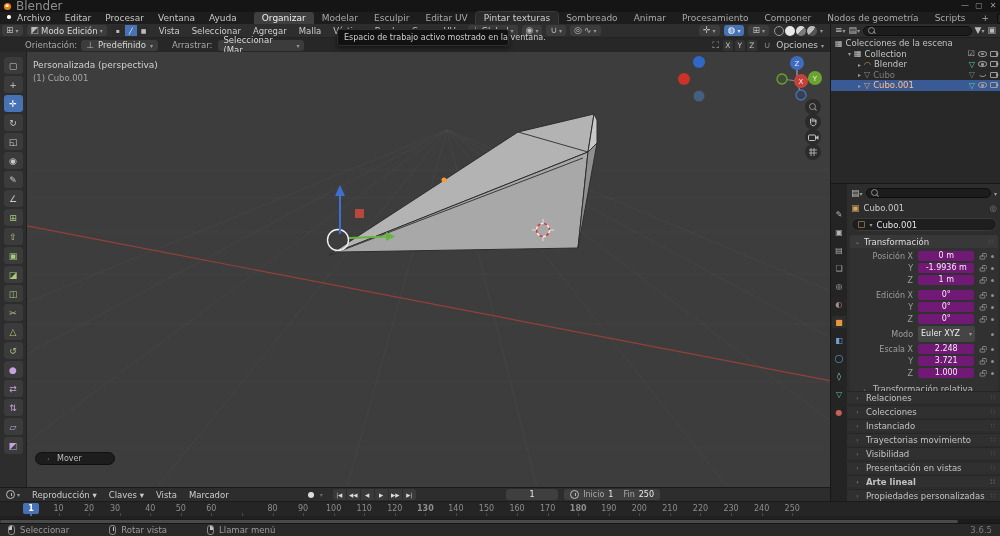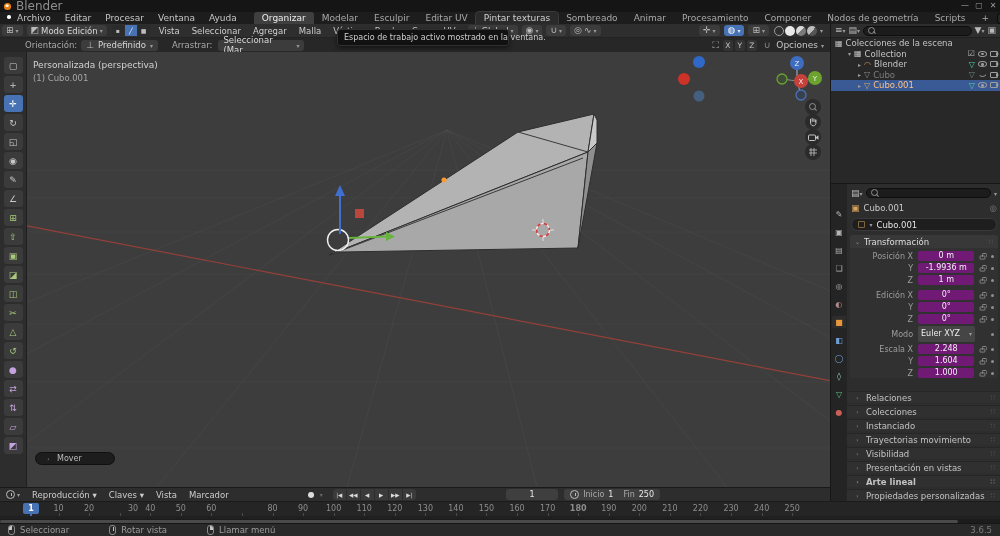--- a/index.html
+++ b/index.html
@@ -532,31 +532,35 @@
               <span class="i-dot"></span>
             </div>
             <div class="prow gap">
               <span class="plab">Escala X</span>
               <span class="pfield">2.248</span>
               <span class="i-lock"></span>
               <span class="i-dot"></span>
             </div>
             <div class="prow">
               <span class="plab">Y</span>
-              <span class="pfield">1.604</span>
+              <span class="pfield">3.721</span>
               <span class="i-lock"></span>
               <span class="i-dot"></span>
             </div>
             <div class="prow">
               <span class="plab">Z</span>
               <span class="pfield">1.000</span>
               <span class="i-lock"></span>
               <span class="i-dot"></span>
             </div>
           </div>
+        <div class="subcollapse">
+          <span class="exp">›</span>
+            <span>Transformación relativa</span>
+        </div>
       </div>
       <div id="psections">
           <div class="psection" style="top: 207px;">
             <span class="exp">›</span>
             <span>Relaciones</span>
             <span class="dots">∷</span>
           </div>
           <div class="psection" style="top: 221px;">
             <span class="exp">›</span>
             <span>Colecciones</span>
@@ -632,41 +636,41 @@
       </span>
     </span>
   </div>
   <div class="abs" id="tl-ruler">
     <div id="playhead">1</div>
     <div id="playline"></div>
   <span class="tick" style="left: 58.513px;">10</span>
       <span class="tickmark" style="left: 58.513px;"></span>
       <span class="tick" style="left: 89.083px;">20</span>
       <span class="tickmark" style="left: 89.083px;"></span>
-      <span class="tick" style="left: 133px;">30</span>
+      <span class="tick" style="left: 115px;">30</span>
       <span class="tickmark" style="left: 119.653px;"></span>
       <span class="tick" style="left: 150.223px;">40</span>
       <span class="tickmark" style="left: 150.223px;"></span>
       <span class="tick" style="left: 180.793px;">50</span>
       <span class="tickmark" style="left: 180.793px;"></span>
       <span class="tick" style="left: 211.363px;">60</span>
       <span class="tickmark" style="left: 211.363px;"></span>
       <span class="tick" style="left: 241.933px; margin-top: 24px;">70</span>
       <span class="tickmark" style="left: 241.933px;"></span>
       <span class="tick" style="left: 272.503px;">80</span>
       <span class="tickmark" style="left: 272.503px;"></span>
       <span class="tick" style="left: 303.073px;">90</span>
       <span class="tickmark" style="left: 303.073px;"></span>
       <span class="tick" style="left: 333.643px;">100</span>
       <span class="tickmark" style="left: 333.643px;"></span>
       <span class="tick" style="left: 364.213px;">110</span>
       <span class="tickmark" style="left: 364.213px;"></span>
       <span class="tick" style="left: 394.783px;">120</span>
       <span class="tickmark" style="left: 394.783px;"></span>
-      <span class="tick" style="left: 425.353px;">130</span>
+      <span class="tick" style="left: 425.353px; font-weight: bold;">130</span>
       <span class="tickmark" style="left: 425.353px;"></span>
       <span class="tick" style="left: 455.923px; text-align: right;">140</span>
       <span class="tickmark" style="left: 455.923px;"></span>
       <span class="tick" style="left: 486.493px;">150</span>
       <span class="tickmark" style="left: 486.493px;"></span>
       <span class="tick" style="left: 517.063px;">160</span>
       <span class="tickmark" style="left: 517.063px;"></span>
       <span class="tick" style="left: 547.633px;">170</span>
       <span class="tickmark" style="left: 547.633px;"></span>
       <span class="tick" style="left: 578.203px; font-weight: bold;">180</span>

